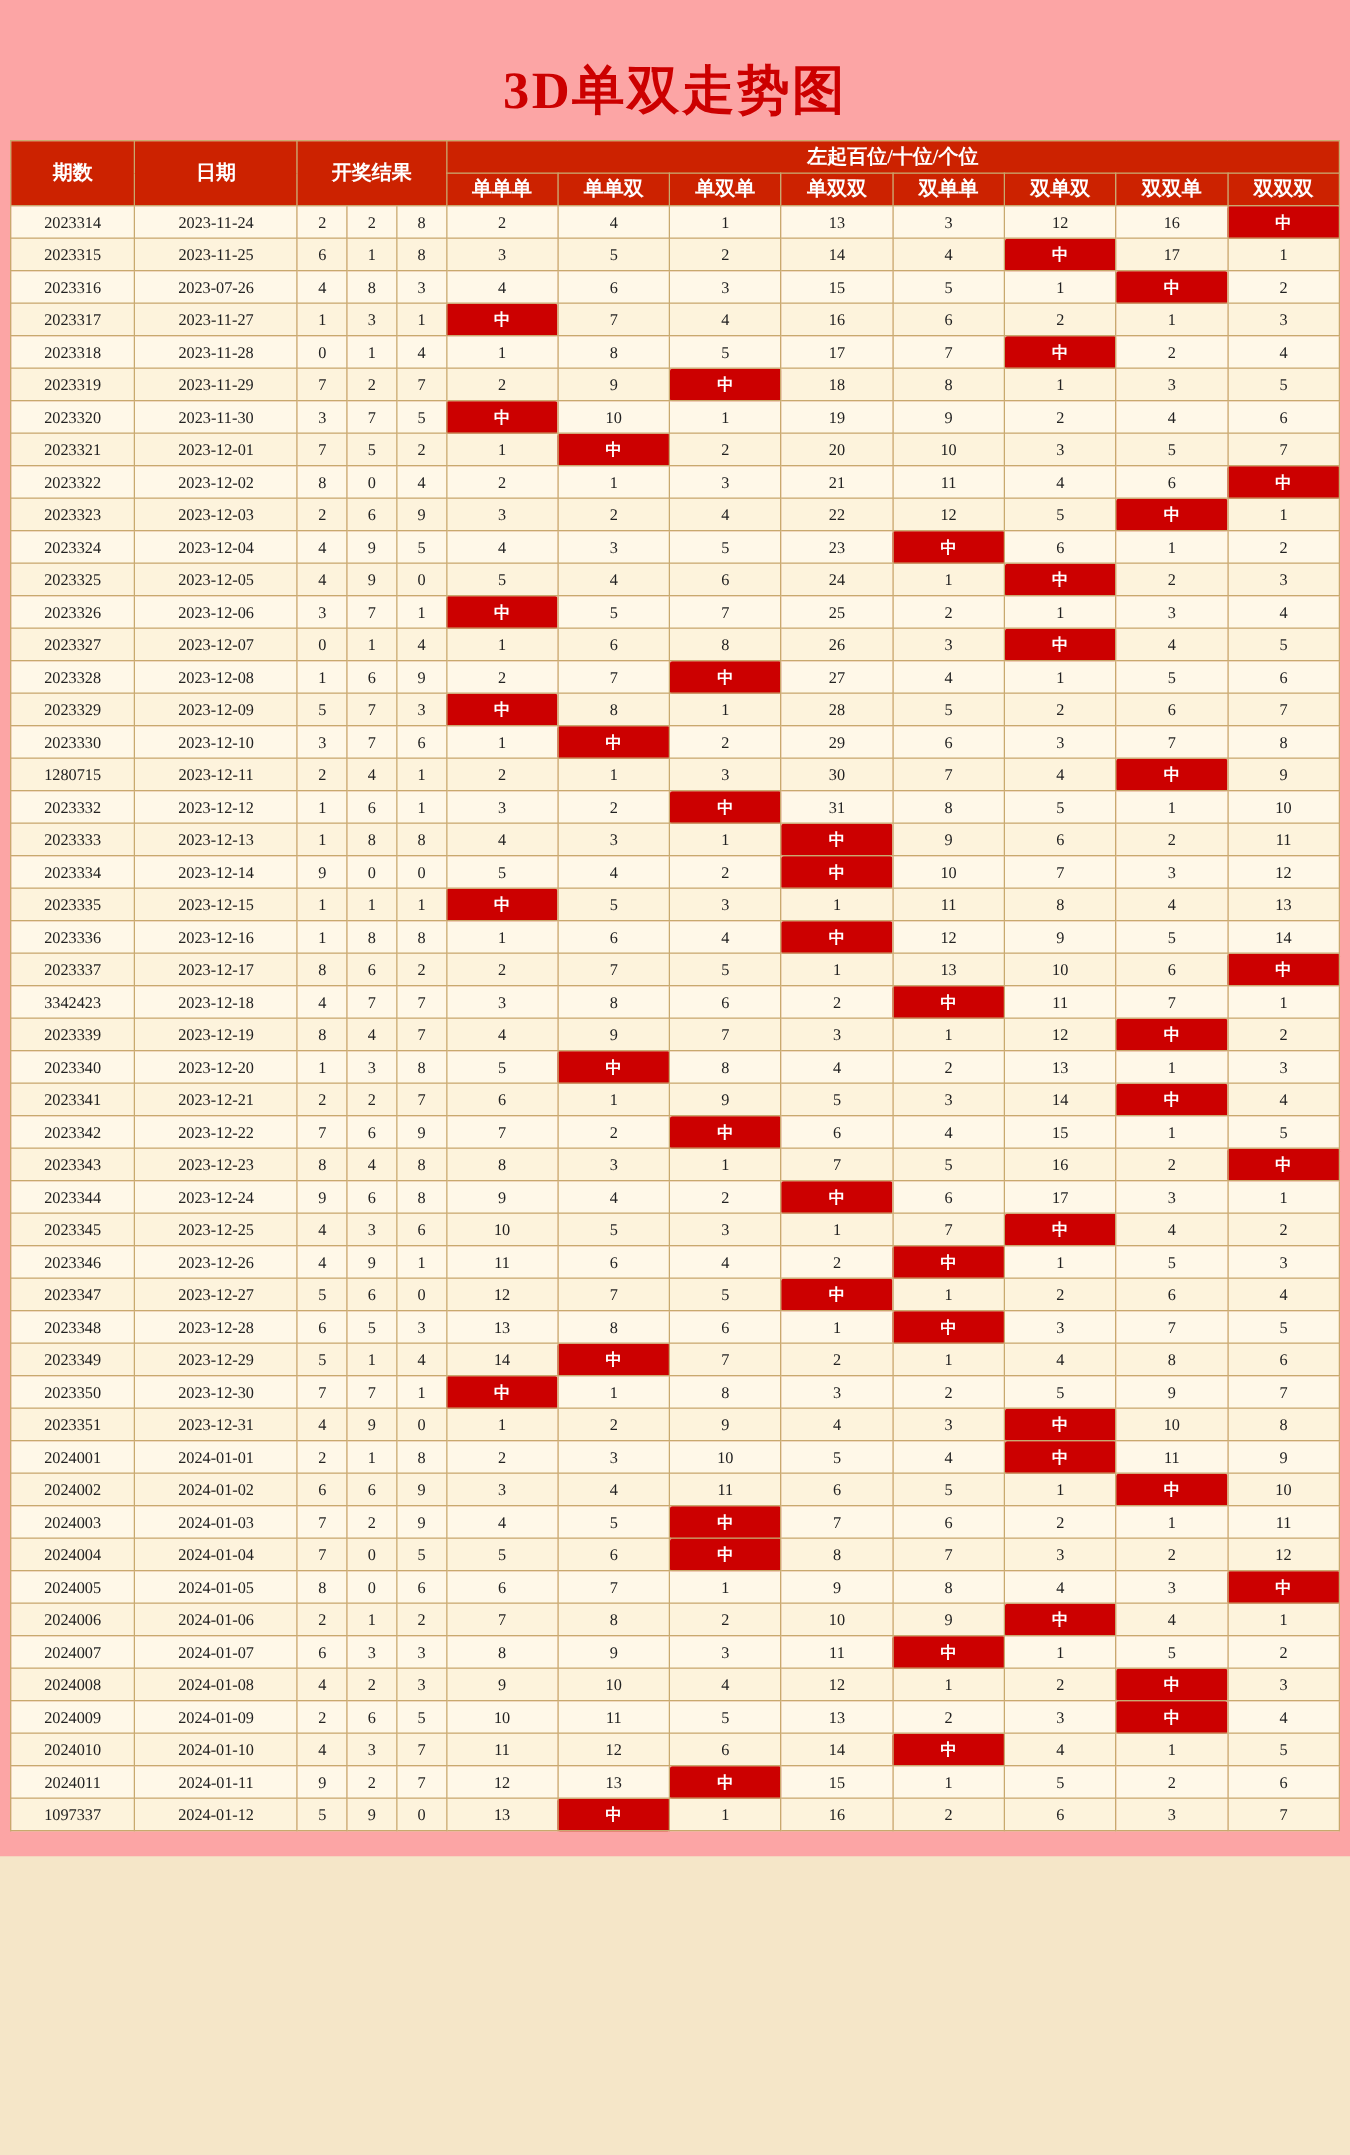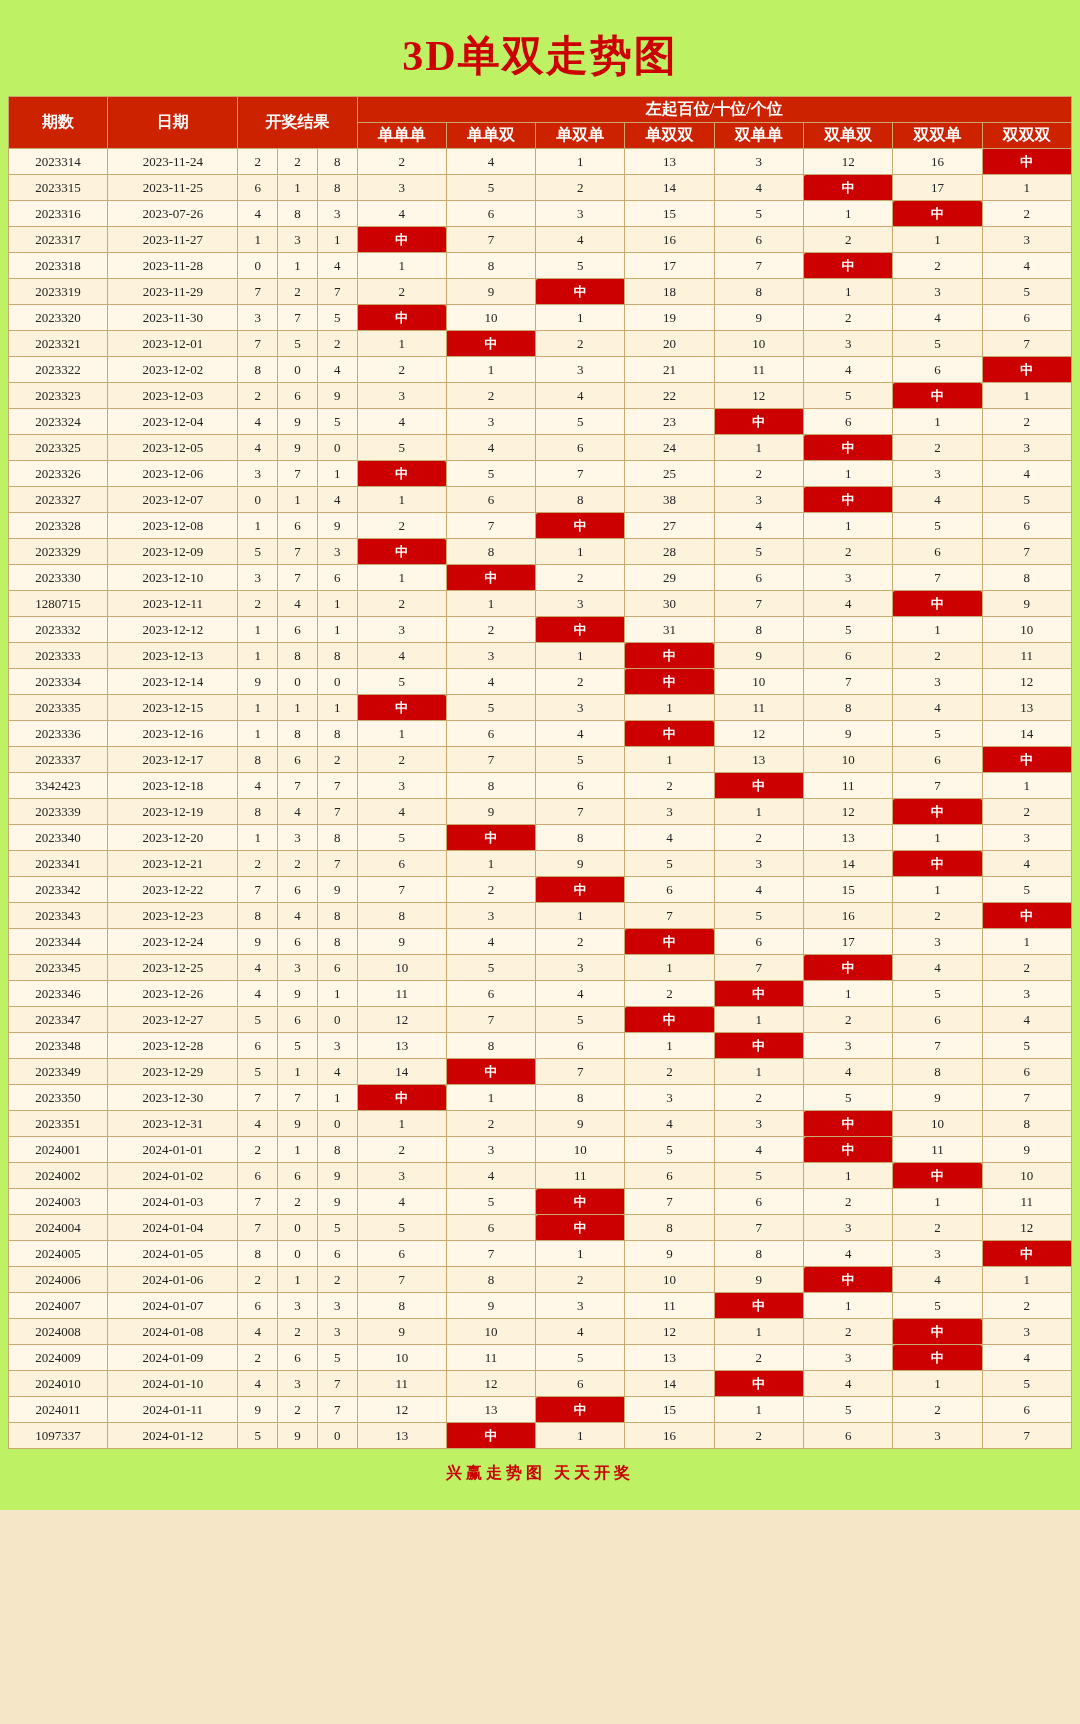--- a/index.html
+++ b/index.html
@@ -3,22 +3,22 @@
   <meta charset="utf-8">
   <style>
     * { margin: 0; padding: 0; box-sizing: border-box; }
     body {
       background: #f5e6c8;
       font-family: 'SimSun', 'STSong', serif;
       width: 1080px;
       min-height: 1724px;
     }
     .page-wrapper {
-      background: #bef264;
-      padding: 10px 8px 20px 8px;
+      background: #fca5a5;
+      padding: 26px 8px 20px 8px;
     }
     .title {
       text-align: center;
       font-size: 42px;
       font-weight: bold;
       color: #cc0000;
       padding: 18px 0 12px 0;
       letter-spacing: 2px;
     }
     table {
@@ -318,21 +318,21 @@
         </tr>
         <tr class="data-row">
           <td>2023327</td>
           <td>2023-12-07</td>
           <td>0</td>
           <td>1</td>
           <td>4</td>
           <td>1</td>
           <td>6</td>
           <td>8</td>
-          <td>38</td>
+          <td>26</td>
           <td>3</td>
           <td class="zhong">中</td>
           <td>4</td>
           <td>5</td>
         </tr>
         <tr class="data-row">
           <td>2023328</td>
           <td>2023-12-08</td>
           <td>1</td>
           <td>6</td>
@@ -866,14 +866,13 @@
           <td class="zhong">中</td>
           <td>1</td>
           <td>16</td>
           <td>2</td>
           <td>6</td>
           <td>3</td>
           <td>7</td>
         </tr>
       </tbody>
   </table>
-  <div class="footer">兴赢走势图    天天开奖</div>
 </div>
 
 </body></html>

